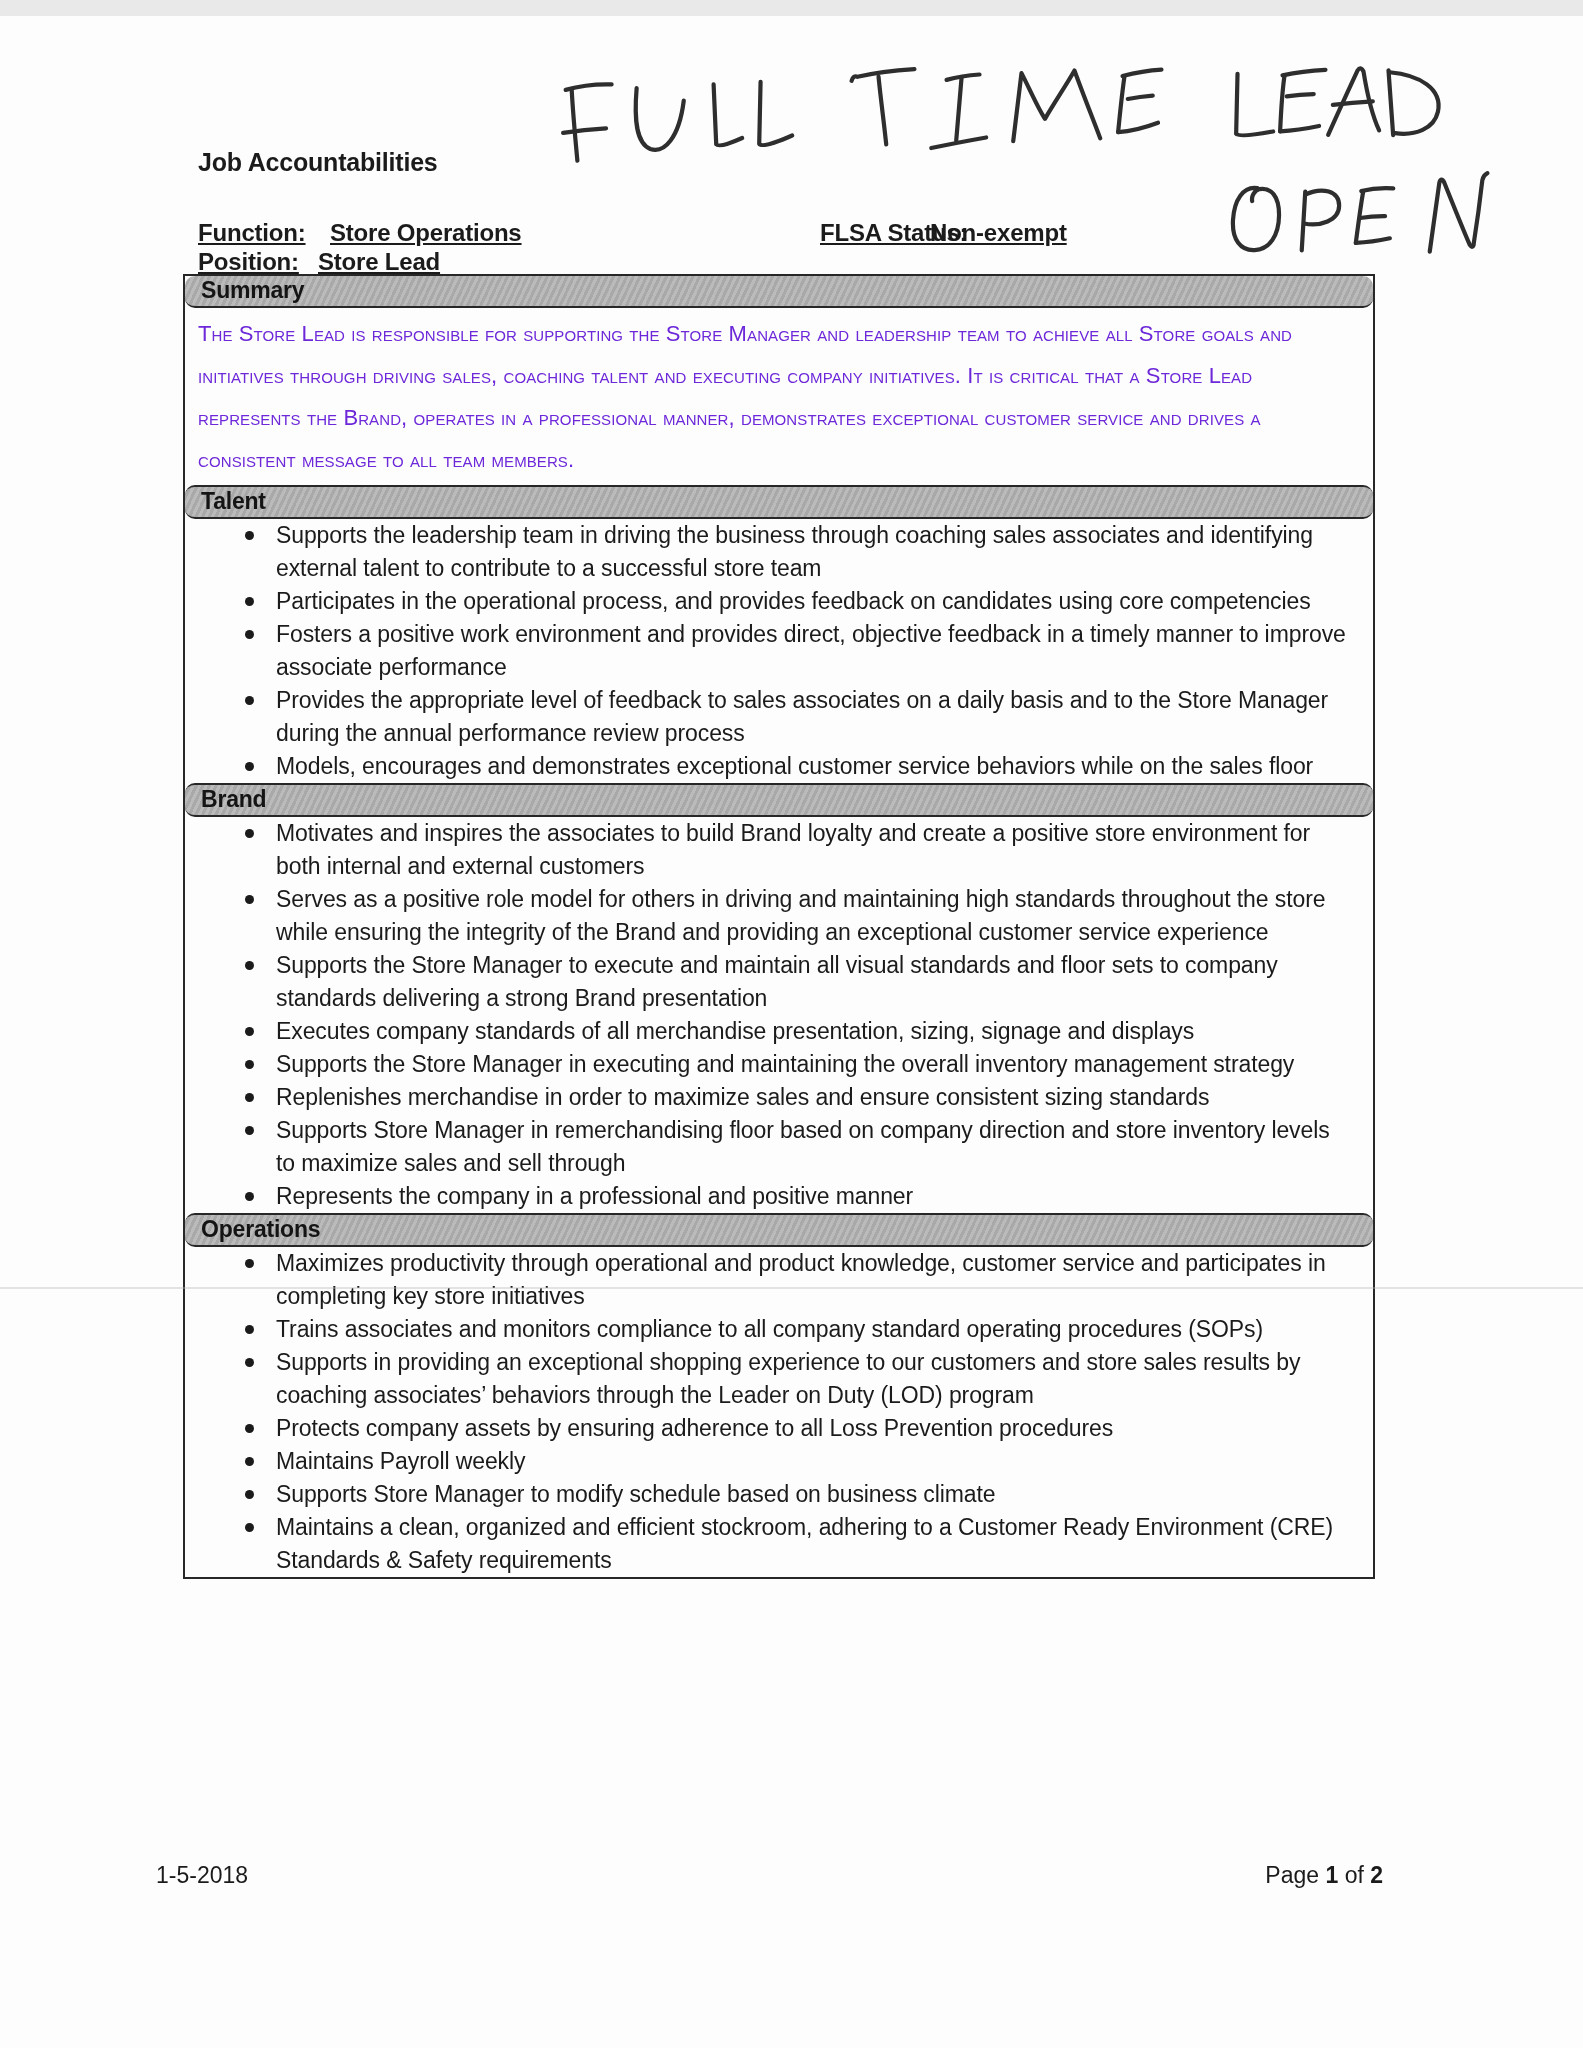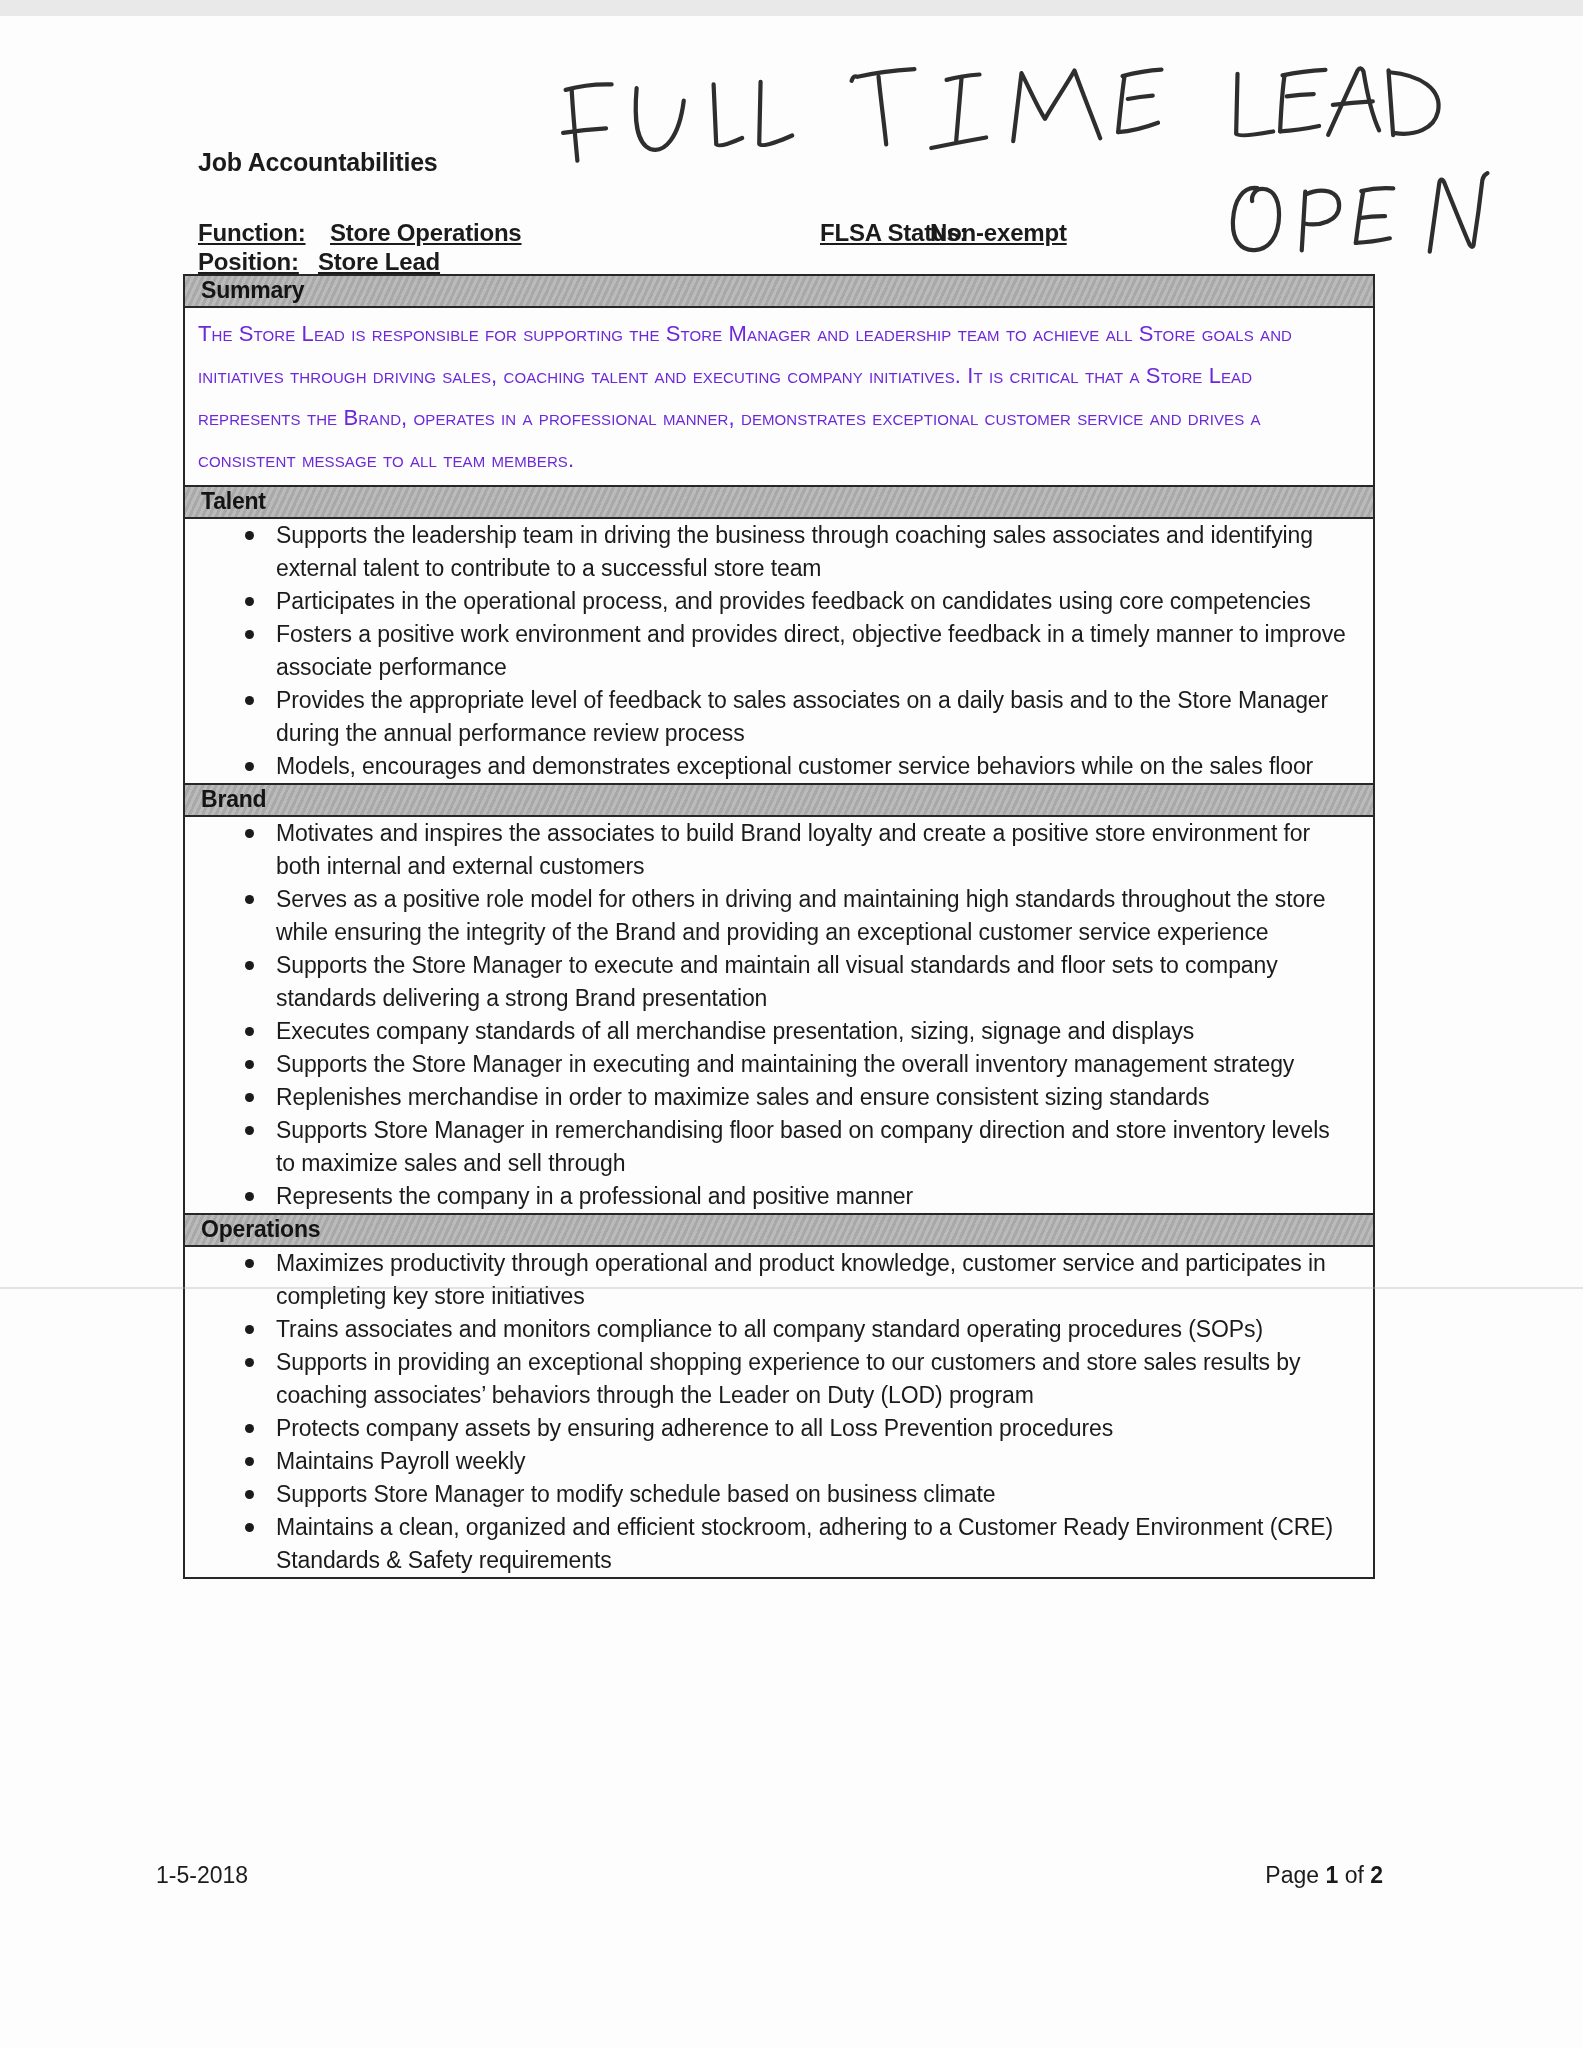--- a/index.html
+++ b/index.html
@@ -44,21 +44,21 @@
     border:2px solid #272727;
     box-sizing:border-box;
     background:#fdfdfd;
   }
   .section-bar {
     height:30px; line-height:29px;
     background:#b3b3b3;
     background-image:repeating-linear-gradient(115deg, rgba(255,255,255,0.10) 0 3px, rgba(0,0,0,0.06) 3px 6px);
     border-top:2px solid #272727; border-bottom:2px solid #272727;
     font-size:23px; font-weight:bold; color:#141414;
-    padding-left:16px; letter-spacing:-0.2px;
+    padding-left:16px; letter-spacing:-0.2px;border-radius:10px;
   }
   .section-bar.first { border-top:none; }
   .sec-par {
     font-variant:small-caps;
     font-size:22px; line-height:42px; letter-spacing:0.1px;
     padding:5px 24px 4px 13px;
     min-height:132px; box-sizing:content-box;
     color:#6d28d9;
   }
   ul.bullets { list-style:none; margin:0; padding:0; }

